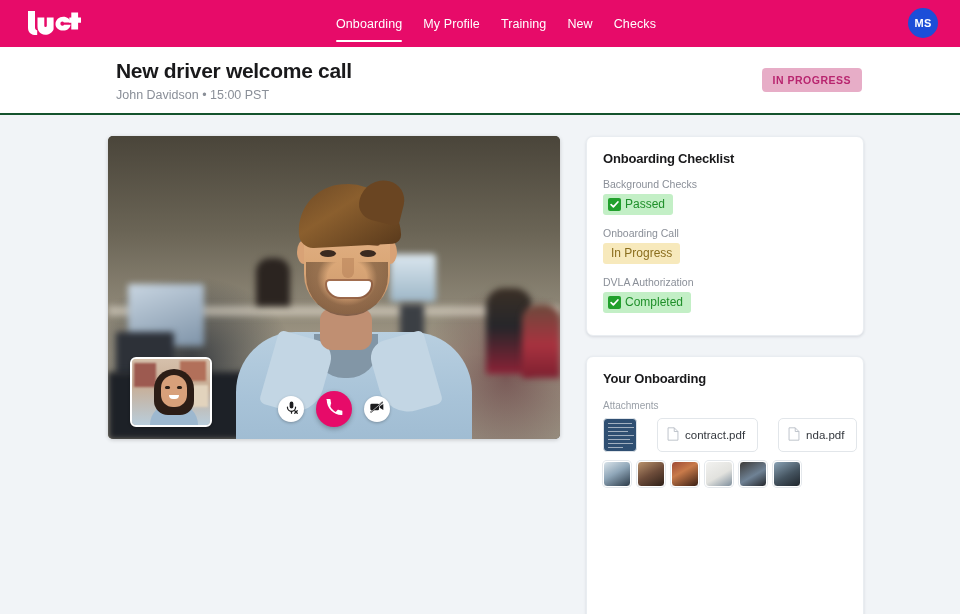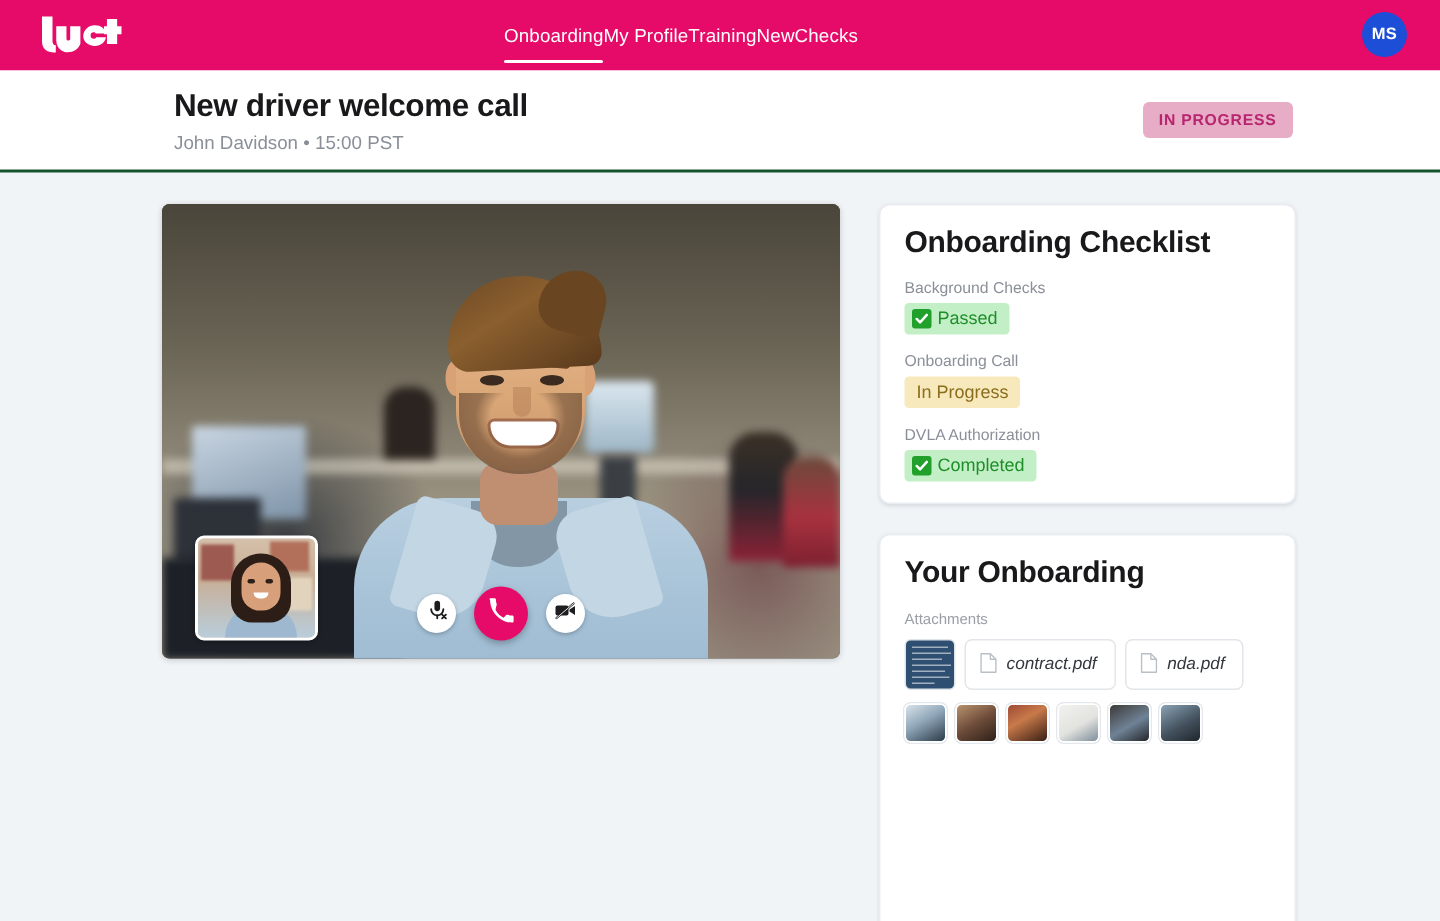--- a/index.html
+++ b/index.html
@@ -32,20 +32,21 @@
   }
   .logo svg { display: block; }
 
   .nav {
     position: absolute;
     left: 336px;
     top: 0;
     height: 47px;
     display: flex;
     align-items: center;
+    gap: 21px;
   }
   .nav-item {
     color: #ffffff;
     font-size: 12.5px;
     letter-spacing: 0.1px;
     height: 47px;
     display: flex;
     align-items: center;
     position: relative;
     cursor: pointer;
@@ -284,21 +285,21 @@
     position: absolute;
     background: #ffffff;
     border-radius: 7px;
     box-shadow: 0 1px 3px rgba(30,40,60,0.13);
     border: 1px solid #e9edf1;
   }
   .panel-checklist { left: 586px; top: 21px; width: 278px; height: 200px; }
   .panel-docs { left: 586px; top: 241px; width: 278px; height: 272px; }
 
   .panel-title {
-    font-size: 20px;
+    font-size: 13px;
     font-weight: bold;
     color: #19191b;
     letter-spacing: -0.2px;
     margin: 14px 0 0 16px;
   }
   .check-list { margin: 12px 0 0 16px; }
   .check-row { margin-bottom: 11px; margin-top: 12px; }
   .check-label {
     font-size: 10.5px;
     color: #8a8f98;
@@ -325,23 +326,22 @@
   }
 
   .attach-label {
     font-size: 10px;
     color: #9aa0a8;
     margin: 14px 0 7px 16px;
   }
   .attach-row {
     display: flex;
     align-items: center;
-    gap: 6px;
+    gap: 20px;
     margin-left: 16px;
-    font-style: italic;
   }
   .doc-thumb {
     width: 34px; height: 34px;
     border-radius: 4px;
     border: 1px solid #dfe4e9;
     background: #2f4f72;
     overflow: hidden;
     position: relative;
     cursor: pointer;
     flex: none;

